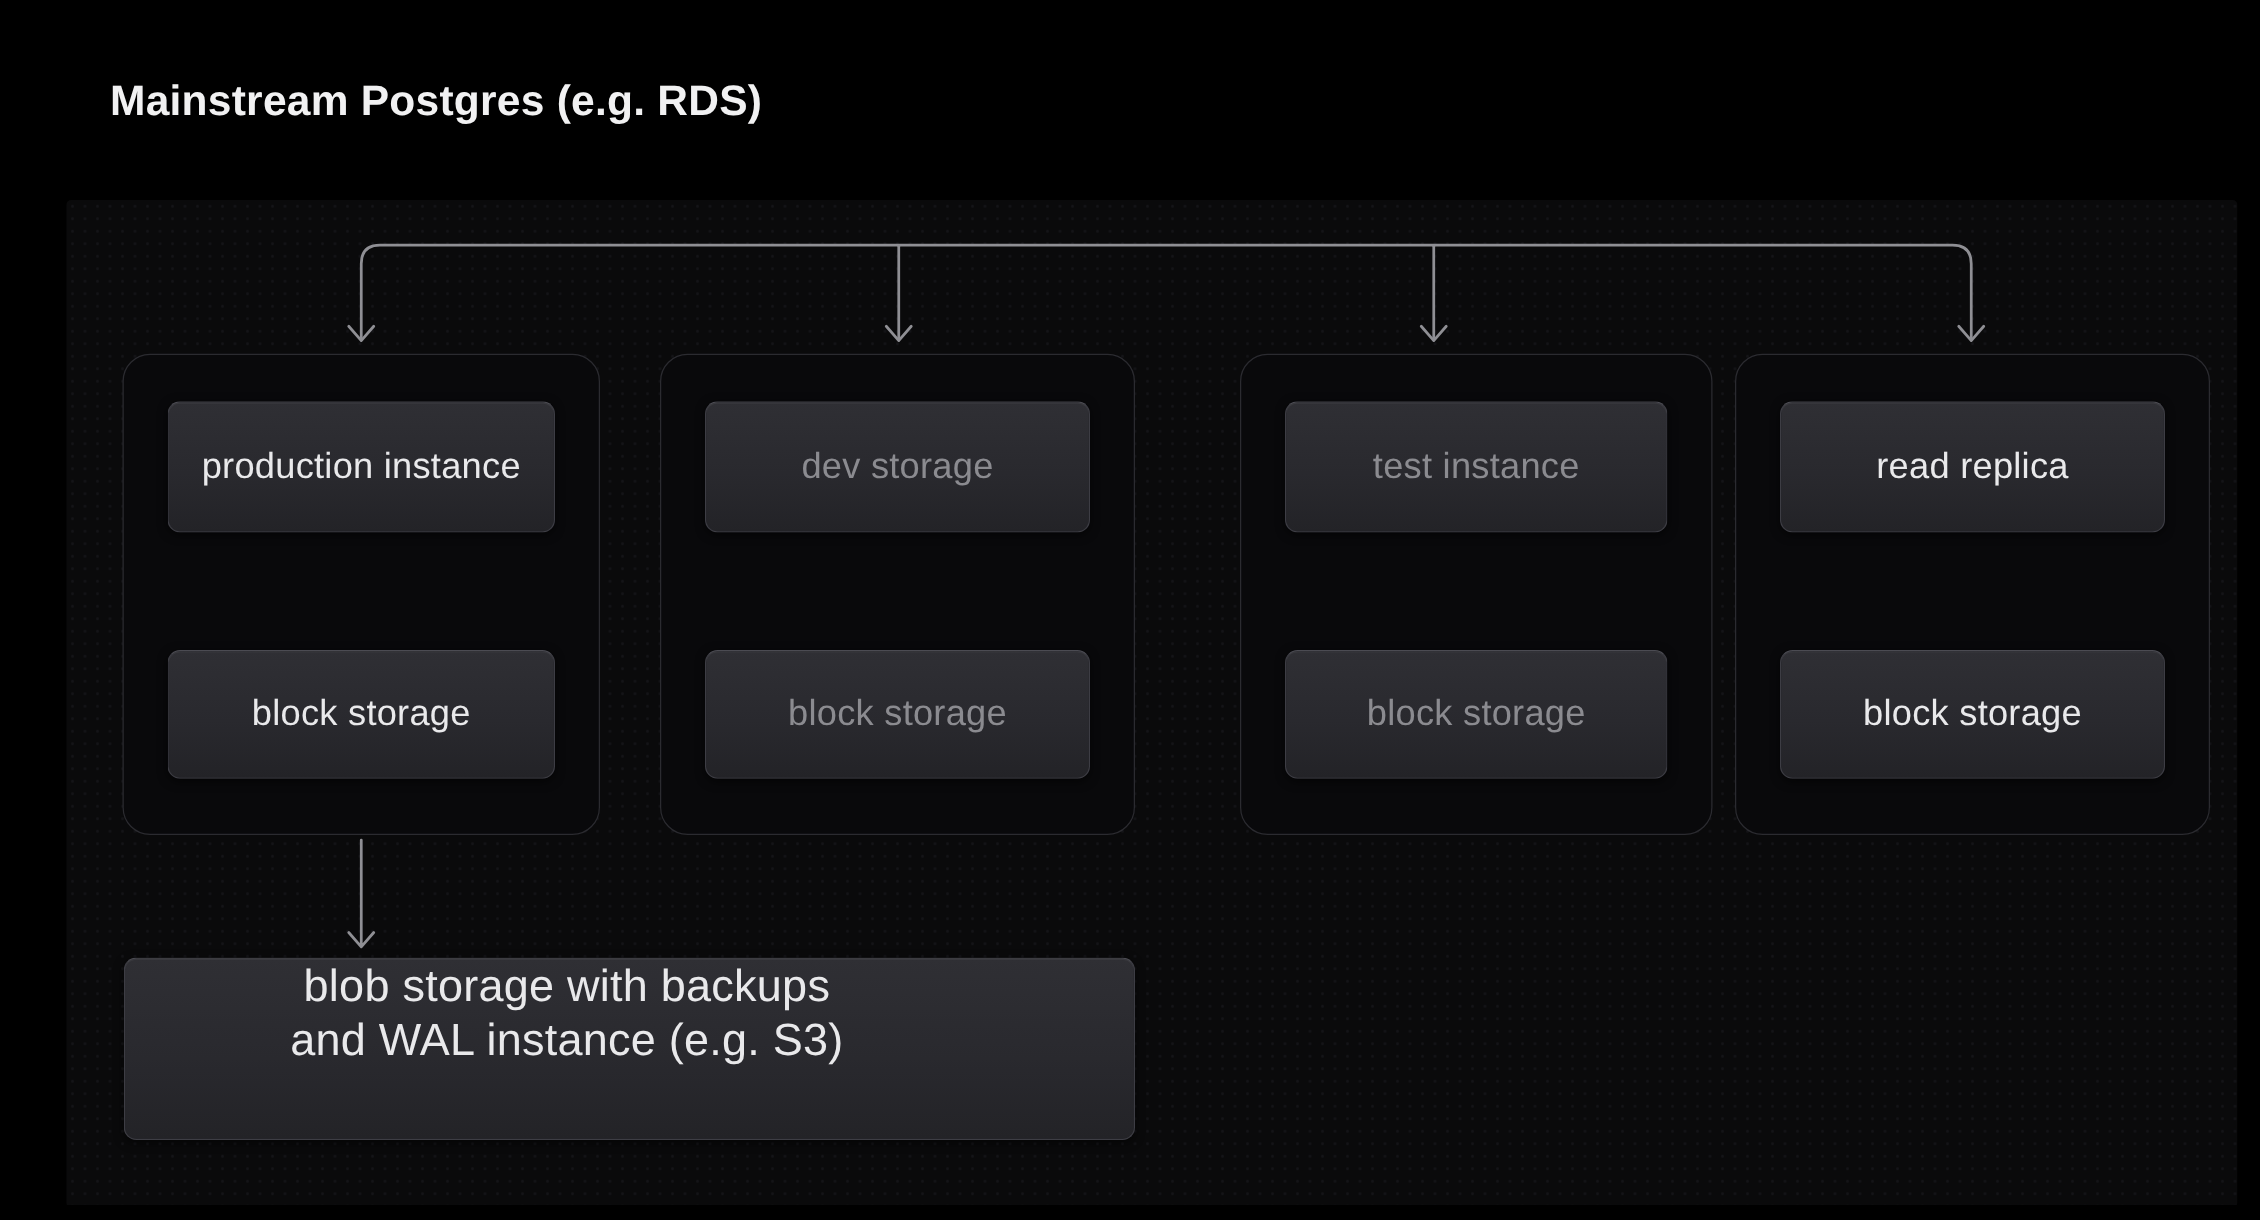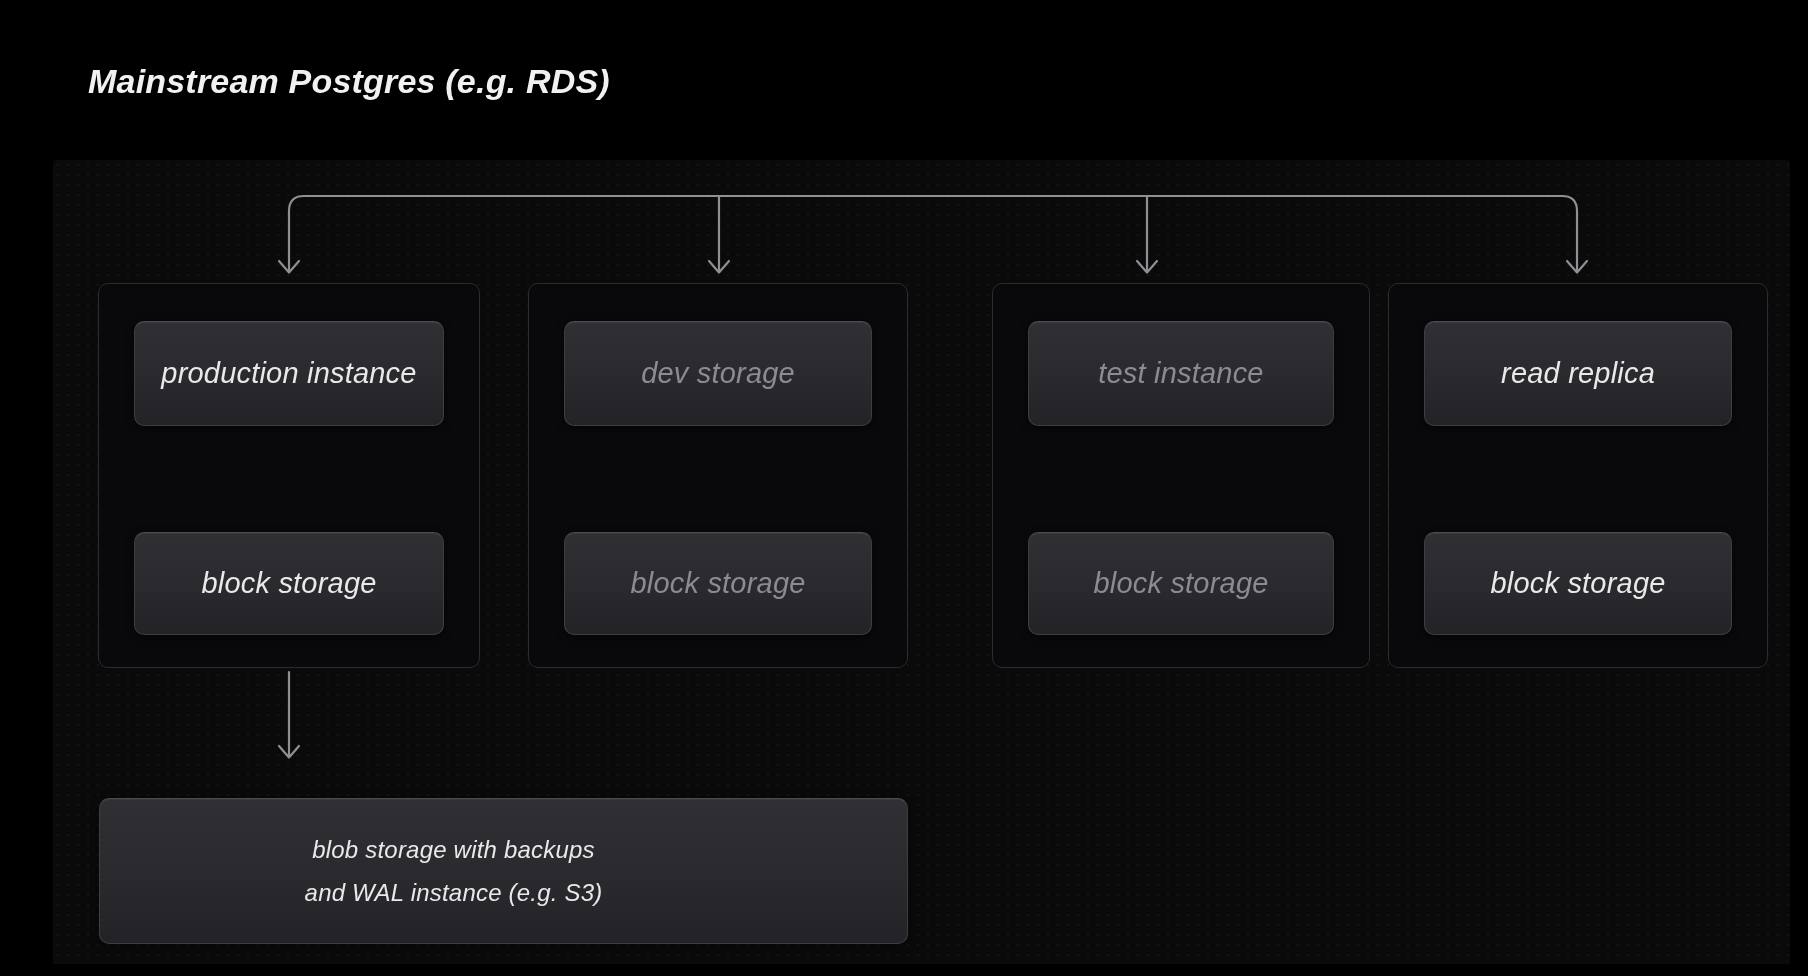--- a/index.html
+++ b/index.html
@@ -17,21 +17,20 @@
     --line:#8f8f94;
   }
   *{margin:0;padding:0;box-sizing:border-box;}
   html,body{background:var(--background);}
   .canvas{
     position:relative;
     width:1808px;height:964px;
     background:var(--background);
     overflow:hidden;
     font-family:"Liberation Sans", sans-serif;
-    font-style:italic;
   }
   .title{
     position:absolute;
     left:88px;top:62px;
     font-size:34px;
     font-weight:700;
     letter-spacing:.2px;
     color:var(--title-color);
   }
   .panel{
@@ -52,51 +51,51 @@
     fill:none;
     stroke:var(--line);
     stroke-width:2.2;
     stroke-linecap:round;
     stroke-linejoin:round;
   }
   .group{
     position:absolute;
     top:123px;height:385px;
     border:1px solid var(--group-border);
-    border-radius:10px;
+    border-radius:22px;
     background:var(--group-bg);
   }
   .node{
     position:absolute;
     left:35px;right:35px;
     display:flex;align-items:center;justify-content:center;
     background:linear-gradient(180deg, var(--node-bg-top) 0%, #29292e 55%, var(--node-bg-bottom) 100%);
     border:1px solid var(--node-border);
     border-top-color:#4b4b52;
     border-radius:10px;
     box-shadow:0 2px 8px rgba(0,0,0,.55), inset 0 1px 0 rgba(255,255,255,.05);
     color:var(--text-bright);
     font-size:29px;
     letter-spacing:.2px;
   }
   .node.top-node{top:37px;height:105px;}
-  .node.bottom-node{top:248px;height:103px;}
+  .node.bottom-node{top:236px;height:103px;}
   .group.dimmed .node{color:var(--text-dim);}
   .blob{
     position:absolute;
-    left:46px;top:638px;
+    left:46px;top:606px;
     width:809px;height:146px;
     background:linear-gradient(180deg, var(--node-bg-top) 0%, #29292e 55%, var(--node-bg-bottom) 100%);
     border:1px solid var(--node-border);
     border-top-color:#4b4b52;
     border-radius:10px;
     box-shadow:0 2px 8px rgba(0,0,0,.55), inset 0 1px 0 rgba(255,255,255,.05);
-    display:flex;align-items:center;justify-content:center;
+    display:flex;justify-content:center;
     color:var(--text-bright);
-    font-size:24px;
+    font-size:36px;
     letter-spacing:.2px;
   }
   .blob-inner{
     text-align:center;
     line-height:43px;
     transform:translateX(-50px);
   }
 </style>
 </head>
 <body>

